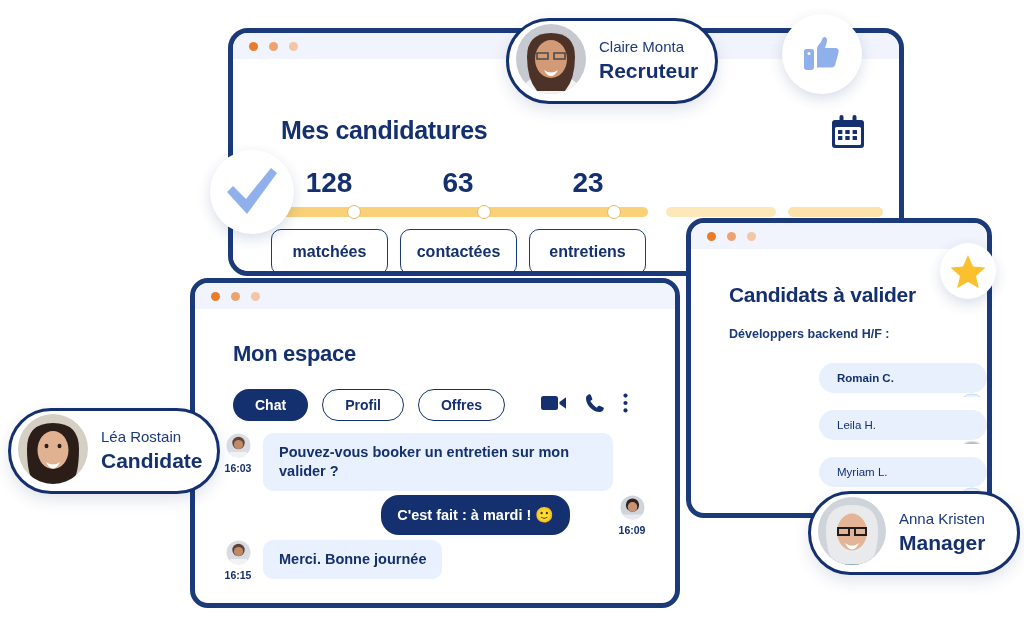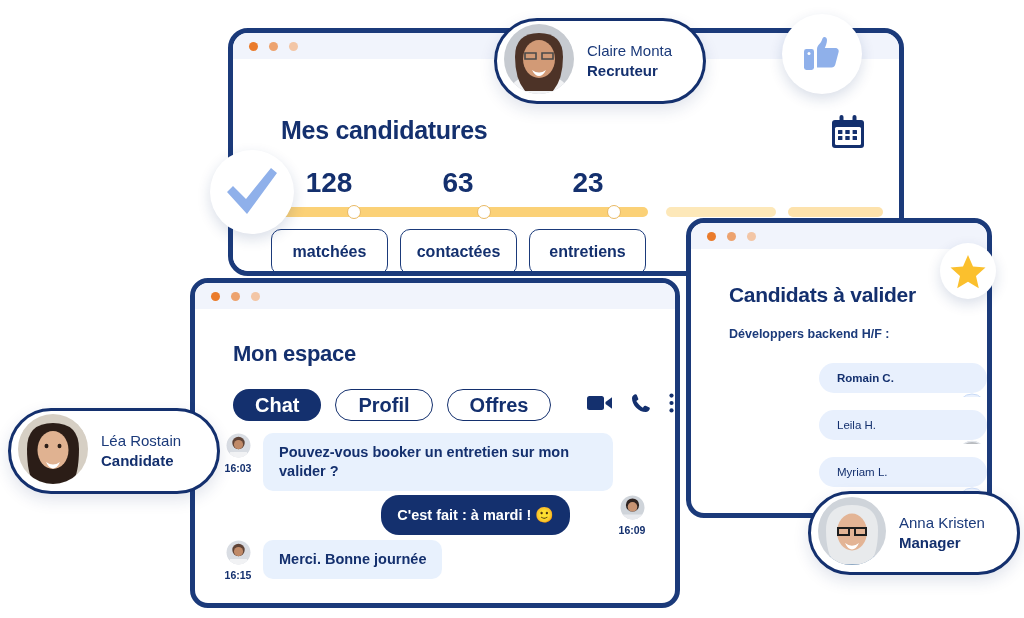--- a/index.html
+++ b/index.html
@@ -109,21 +109,21 @@
   
   #win-espace {
     left: 190px; top: 278px; width: 490px; height: 330px;
     z-index: 4; border-radius: 18px;
   }
   .me-title { margin: 32px 0 0 38px; font-size: 22px; font-weight: 700; color: #14306e; letter-spacing:-0.3px; }
   .me-tabs { display: flex; align-items: center; margin: 22px 0 0 38px; }
   .tab {
     height: 32px; padding: 0 22px; border-radius: 16px;
     display: flex; align-items: center; justify-content: center;
-    font-size: 20px; font-weight: 700; margin-right: 14px;
+    font-size: 14px; font-weight: 700; margin-right: 14px;
   }
   .tab.active { background: #14306e; color: #fff; }
   .tab.idle { background: #fff; color: #14306e; border: 1.6px solid #14306e; }
   .me-icons { display: flex; align-items: center; gap: 18px; margin-left: 22px; }
 
   .msgs { margin-top: 12px; }
   .msg-row { display: flex; align-items: flex-start; padding: 0 26px 0 26px; margin-bottom: 4px; }
   .msg-row.right { justify-content: flex-end; gap: 37px; }
   .msg-side { width: 34px; display: flex; flex-direction: column; align-items: center; }
   .msg-av { width: 25px; height: 25px; border-radius: 50%; overflow: hidden; }
@@ -142,23 +142,23 @@
     background: #ffffff;
     border: 3px solid #14306e;
     border-radius: 50px;
     display: flex; align-items: center;
     box-shadow: 0 6px 16px rgba(20,48,110,.13);
     z-index: 10;
   }
   .badge-av { border-radius: 50%; overflow: hidden; flex: 0 0 auto; }
   .badge-txt { display: flex; flex-direction: column; }
   .badge-name { font-size: 15px; color: #1b3a7a; font-weight: 400; line-height: 1.35; }
-  .badge-role { font-size: 15px; color: #14306e; font-weight: 700; line-height: 1.35; }
-
-  #badge-claire { left: 494px; top: 18px;  width: 212px; height: 86px; padding: 0 0 0 6px; }
+  .badge-role { font-size: 21px; color: #14306e; font-weight: 700; line-height: 1.35; }
+
+  #badge-claire { left: 506px; top: 18px;  width: 212px; height: 86px; padding: 0 0 0 6px; }
   #badge-lea    { left: 8px;   top: 408px; width: 212px; height: 86px; padding: 0 0 0 6px; }
   #badge-anna   { left: 808px; top: 491px; width: 212px; height: 84px; padding: 0 0 0 6px; }
 
   .circ-badge {
     position: absolute; border-radius: 50%; background: #fff;
     display: flex; align-items: center; justify-content: center;
     box-shadow: 0 5px 14px rgba(20,48,110,.16);
     z-index: 11;
   }
   #badge-thumb { left: 782px; top: 14px; width: 80px; height: 80px; }

